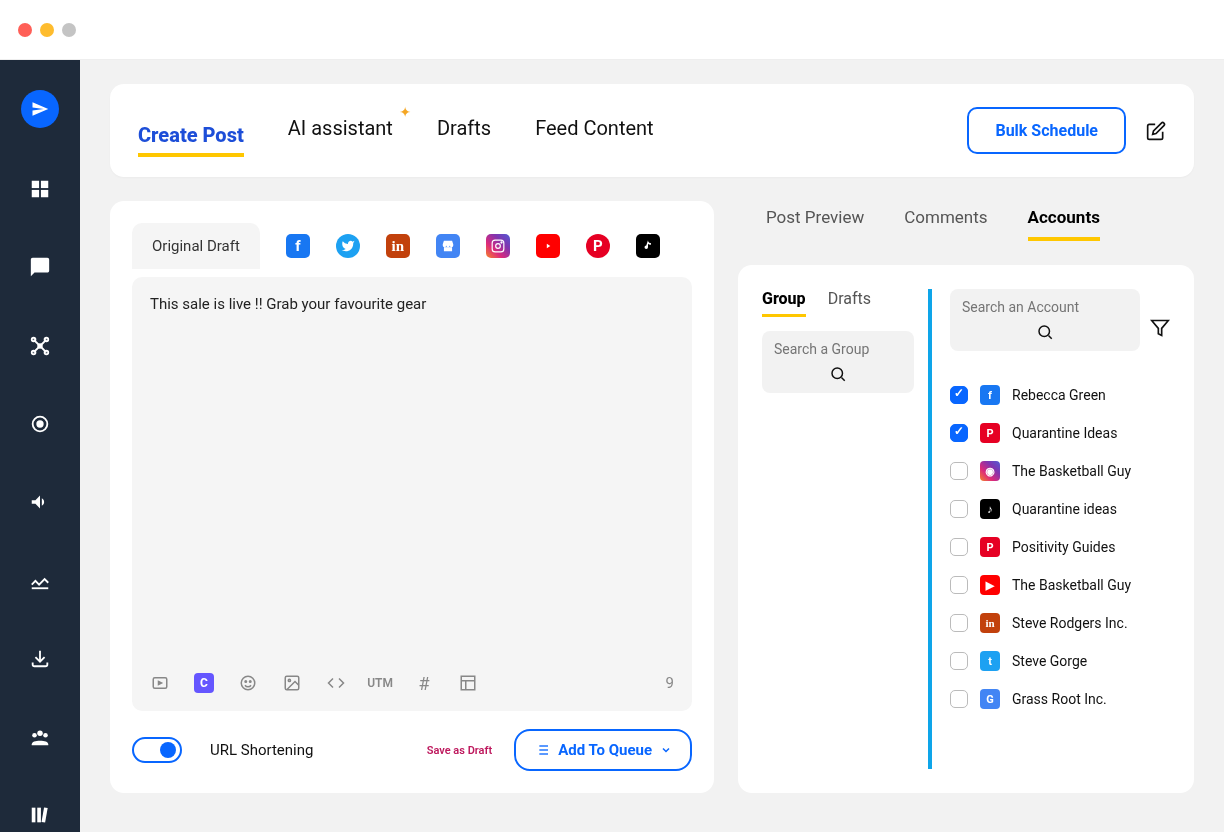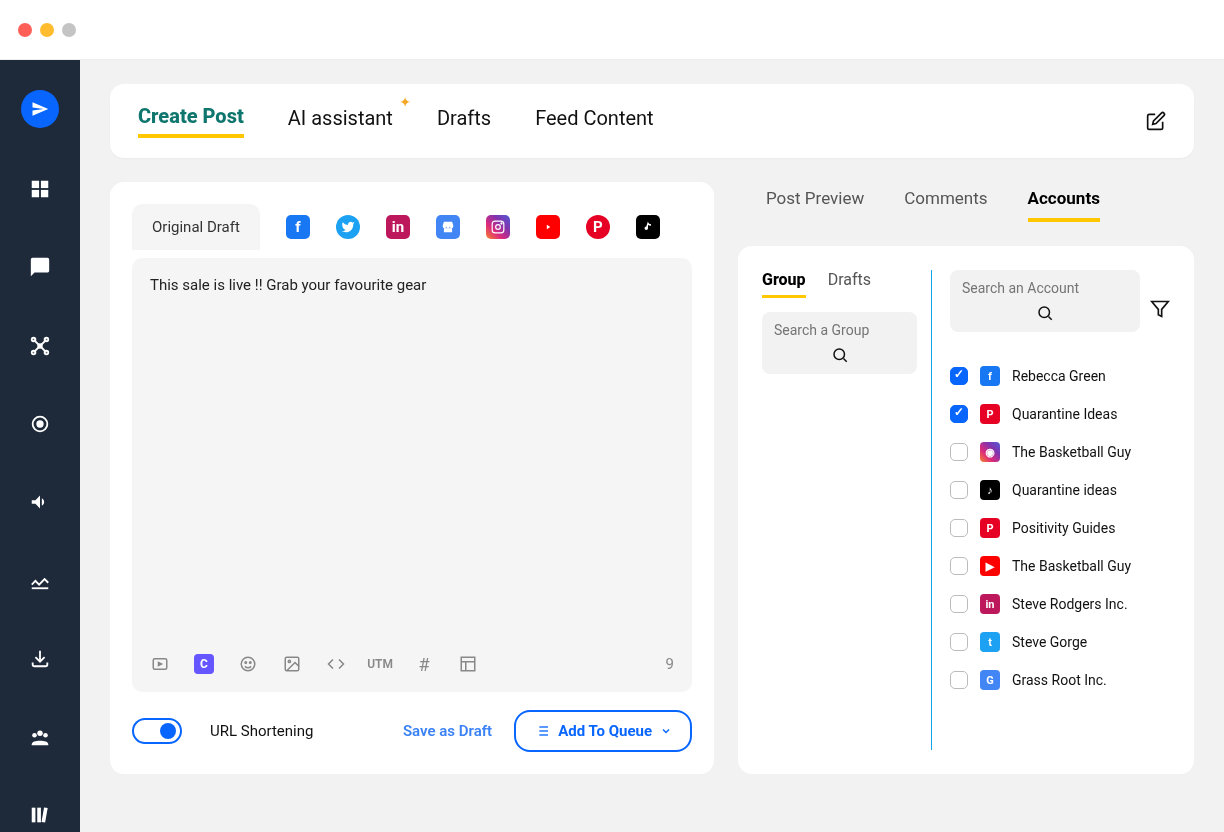--- a/index.html
+++ b/index.html
@@ -15,66 +15,66 @@
 
 .sidebar { width: 80px; background: #1e2a3a; display: flex; flex-direction: column; align-items: center; padding-top: 30px; gap: 44px; }
 .sidebar-item { width: 40px; height: 40px; display: flex; align-items: center; justify-content: center; color: #fff; cursor: pointer; }
 .sidebar-logo { width: 38px; height: 38px; border-radius: 50%; background: #0866ff; display: flex; align-items: center; justify-content: center; }
 
 .main { flex: 1; background: #f2f2f2; padding: 24px 30px; overflow: hidden; }
 
 .header-card { background: #fff; border-radius: 14px; padding: 20px 28px; display: flex; align-items: center; justify-content: space-between; margin-bottom: 24px; box-shadow: 0 1px 2px rgba(0,0,0,0.03); }
 .nav-tabs { display: flex; gap: 44px; align-items: center; }
 .nav-tab { font-size: 20px; font-weight: 400; color: #111; cursor: pointer; position: relative; padding-bottom: 6px; }
-.nav-tab.active { font-weight: 800; color: #0f766e; border-bottom: 4px solid #ffc700; }
+.nav-tab.active { font-weight: 800; color: #1d4ed8; border-bottom: 4px solid #ffc700; margin-top: 19px; }
 .sparkle { position: absolute; top: -12px; right: -18px; color: #f5a623; font-size: 14px; }
 .header-actions { display: flex; align-items: center; gap: 20px; }
 .bulk-btn { border: 2px solid #0866ff; color: #0866ff; background: #fff; font-weight: 700; font-size: 16px; padding: 12px 26px; border-radius: 10px; cursor: pointer; }
 .edit-icon { width: 20px; height: 20px; color: #111; cursor: pointer; }
 
 .content-row { display: flex; gap: 24px; height: 592px; }
 
 .compose-card { background: #fff; border-radius: 14px; padding: 22px; flex: 0 0 604px; display: flex; flex-direction: column; }
 .platform-tabs { display: flex; align-items: center; gap: 26px; margin-bottom: 8px; }
 .platform-tab-label { background: #f5f5f5; border-radius: 10px 10px 0 0; padding: 14px 20px; font-size: 15px; color: #333; }
 .platform-icons { display: flex; gap: 26px; align-items: center; }
 .plat-ico { width: 24px; height: 24px; border-radius: 5px; display: flex; align-items: center; justify-content: center; font-size: 15px; font-weight: 700; color: #fff; cursor: pointer; }
 .ico-fb { background: #1877f2; }
 .ico-tw { background: #1da1f2; border-radius: 50%; }
-.ico-li { background: #be185d; }
+.ico-li { background: #c2410c; font-family: Liberation Serif, serif; }
 .ico-gb { background: #4285f4; }
 .ico-ig { background: linear-gradient(45deg,#f58529,#dd2a7b,#8134af,#515bd4); }
 .ico-yt { background: #ff0000; }
 .ico-pi { background: #e60023; border-radius: 50%; }
 .ico-tk { background: #000; }
 
 .editor { flex: 1; background: #f5f5f5; border-radius: 10px; padding: 18px; display: flex; flex-direction: column; }
 .editor-text { font-size: 15px; color: #222; flex: 1; }
 .editor-toolbar { display: flex; align-items: center; justify-content: space-between; padding-top: 12px; }
 .tool-icons { display: flex; gap: 24px; align-items: center; color: #888; }
 .tool-ic { width: 20px; height: 20px; cursor: pointer; display: flex; align-items: center; justify-content: center; font-size: 13px; }
 .canva-ic { background: #6556ff; color: #fff; border-radius: 4px; font-weight: 700; width: 20px; height: 20px; font-size: 12px; }
 .char-count { color: #888; font-size: 15px; }
 
 .compose-footer { display: flex; align-items: center; justify-content: space-between; margin-top: 18px; }
 .url-short { display: flex; align-items: center; gap: 28px; }
 .toggle { width: 50px; height: 26px; border: 2px solid #0866ff; border-radius: 20px; position: relative; cursor: pointer; }
 .toggle-knob { width: 16px; height: 16px; background: #0866ff; border-radius: 50%; position: absolute; top: 3px; right: 4px; }
 .url-label { font-size: 15px; color: #111; }
 .footer-actions { display: flex; align-items: center; gap: 22px; }
-.save-draft { color: #3b82f6; font-weight: 600; font-size: 15px; cursor: pointer; }
+.save-draft { color: #be185d; font-weight: 600; font-size: 11px; cursor: pointer; }
 .queue-btn { border: 2px solid #0866ff; color: #0866ff; background: #fff; font-weight: 700; font-size: 15px; padding: 10px 18px; border-radius: 16px; cursor: pointer; display: flex; align-items: center; gap: 8px; }
 
 .right-col { flex: 1; display: flex; flex-direction: column; gap: 18px; }
 .right-tabs { display: flex; gap: 40px; padding: 6px 28px; }
 .right-tab { font-size: 17px; color: #555; padding-bottom: 10px; cursor: pointer; }
 .right-tab.active { font-weight: 700; color: #000; border-bottom: 4px solid #ffc700; }
 
 .accounts-card { background: #fff; border-radius: 14px; padding: 24px 24px; flex: 1; display: flex; gap: 18px; overflow: hidden; }
-.groups-col { flex: 0 0 170px; border-right: 1px solid #0ea5e9; padding-right: 14px; }
+.groups-col { flex: 0 0 170px; border-right: 4px solid #0ea5e9; padding-right: 14px; }
 .sub-tabs { display: flex; gap: 22px; margin-bottom: 14px; }
 .sub-tab { font-size: 16px; color: #555; padding-bottom: 6px; cursor: pointer; }
 .sub-tab.active { font-weight: 800; color: #000; border-bottom: 3px solid #ffc700; }
 .search-box { display: flex; align-items: center; gap: 8px; background: #f2f2f2; border-radius: 8px; padding: 10px 12px; margin-bottom: 16px; flex-direction: column; }
 .search-box input { border: none; background: transparent; font-size: 14px; outline: none; flex: 1; width: 100%; }
 .group-list, .acct-list { display: flex; flex-direction: column; gap: 18px; }
 .group-item, .acct-item { display: flex; align-items: center; gap: 12px; font-size: 14px; color: #111; cursor: pointer; }
 .chk { width: 18px; height: 18px; border-radius: 5px; border: 1.5px solid #bbb; flex-shrink: 0; }
 .chk.checked { background: #0866ff; border-color: #0866ff; position: relative; }
 .chk.checked::after { content: "✓"; color: #fff; font-size: 12px; position: absolute; top: -1px; left: 3px; font-weight: 700; }
@@ -175,20 +175,21 @@
       <div class="nav-tabs">
         <div class="nav-tab active">Create Post</div>
         <div class="nav-tab" style="position:relative;">
           <span>AI assistant</span>
           <span class="sparkle">✦</span>
         </div>
         <div class="nav-tab">Drafts</div>
         <div class="nav-tab">Feed Content</div>
       </div>
       <div class="header-actions">
+        <button class="bulk-btn">Bulk Schedule</button>
         <div class="edit-icon">
           <svg width="20" height="20" viewBox="0 0 24 24" fill="none" stroke="#111" stroke-width="2">
               <path d="M11 4H4a2 2 0 00-2 2v14a2 2 0 002 2h14a2 2 0 002-2v-7"></path>
               <path d="M18.5 2.5a2.121 2.121 0 013 3L12 15l-4 1 1-4 9.5-9.5z"></path>
             </svg>
         </div>
       </div>
     </div>
 
     <div class="content-row">

